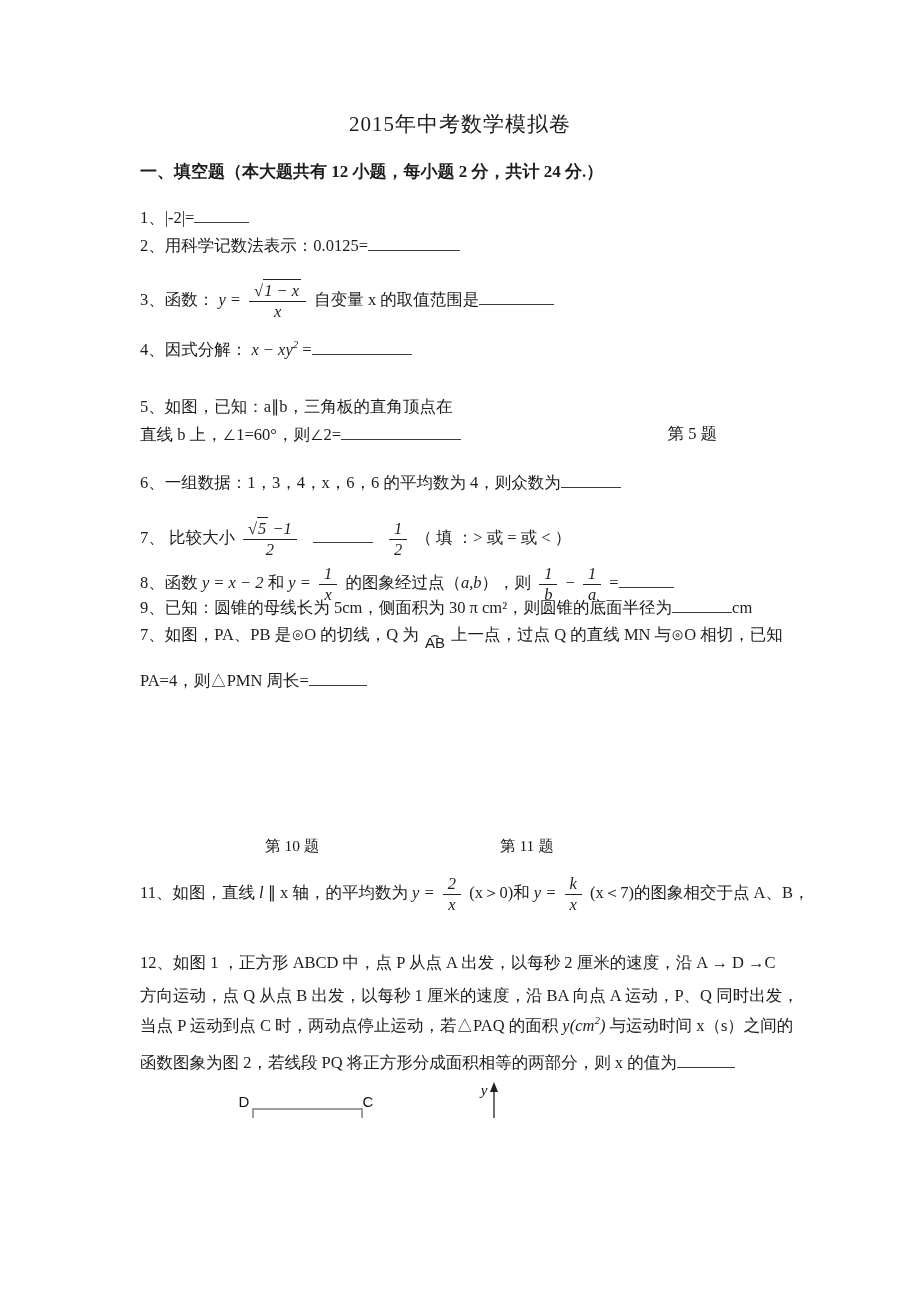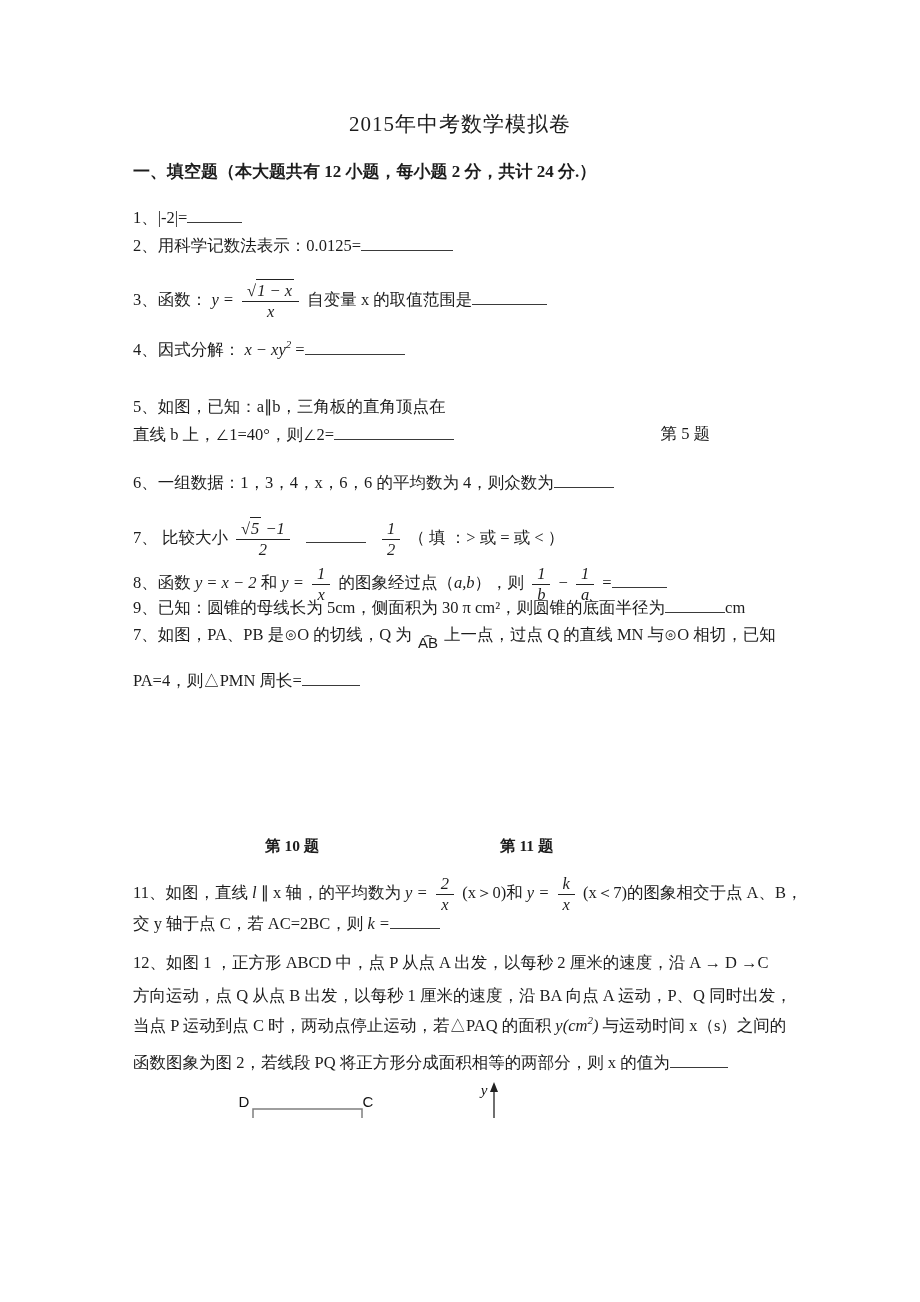--- a/index.html
+++ b/index.html
@@ -1,35 +1,35 @@
 <!DOCTYPE html>
 <html><head>
 <meta charset="utf-8">
 <style>
   html,body{margin:0;padding:0;background:#fff;}
   .page{
     position:relative; width:920px; height:1118px; background:#ffffff;
     font-family:"Liberation Serif", serif; font-size:16.5px; color:#1c1c1c;
     overflow:hidden;
   }
-  .row{position:absolute; left:133px; white-space:nowrap; line-height:1.35;}
+  .row{position:absolute; left:140px; white-space:nowrap; line-height:1.35;}
   .title{left:0; width:920px; text-align:center; font-size:21px; letter-spacing:1px;}
   .sec-header{font-weight:bold; font-size:17px;}
   .blank{display:inline-block; border-bottom:1px solid #3a3a3a; height:0.95em; vertical-align:baseline;}
   .math{font-style:italic;}
   .frac{display:inline-block; vertical-align:middle; text-align:center; font-style:italic; line-height:1.1; margin:16px 4px;}
   .frac .num{display:block; border-bottom:1px solid #222; padding:0 5px 1px;}
   .frac .den{display:block; padding-top:1px;}
   .rbar{border-top:1.2px solid #222; padding:1px 2px 0 1px;}
   .arcstack{display:inline-block; text-align:center; vertical-align:-8px; line-height:0.5; margin:0 2px;}
   .arcstack .arc{display:block; font-size:15px;}
   .arcstack .ab{display:block; font-size:15px; font-family:"Liberation Sans", sans-serif;}
   sup{font-size:11px;}
   .spread{display:flex; justify-content:space-between; width:577px;}
-  .figlabel{position:absolute; font-size:15.5px;font-weight:bold;}
+  .figlabel{position:absolute; font-size:15.5px;}
   .caption{position:absolute; font-size:15px; font-family:Liberation Mono, monospace;}
   svg{position:absolute; overflow:visible;}
   svg text{font-family:"Liberation Sans", sans-serif; font-size:15px; fill:#111;}
   svg text.ital{font-family:"Liberation Serif", serif; font-style:italic;}
 </style>
 </head>
 <body>
 
 <div class="page">
 
@@ -54,21 +54,21 @@
 
   <div class="row" style="top:337px">
     <span>4、因式分解：</span>
     <span class="math">x − xy</span><sup class="math">2</sup><span> =</span><span class="blank" style="width:100px"></span>
   </div>
 
   <div class="row" style="top:396px">
     <span>5、如图，已知：a∥b，三角板的直角顶点在</span>
   </div>
   <div class="row spread" style="top:423px">
-    <span><span>直线 b 上，∠1=40°，则∠2=</span><span class="blank" style="width:120px"></span></span>
+    <span><span>直线 b 上，∠1=60°，则∠2=</span><span class="blank" style="width:120px"></span></span>
     <span class="figlabel-inline">第 5 题</span>
   </div>
 
   <div class="row" style="top:471px">
     <span>6、一组数据：1，3，4，x，6，6 的平均数为 4，则众数为</span><span class="blank" style="width:60px"></span>
   </div>
 
   <div class="row" style="top:504px">
     <span>7、 比较大小</span>
     <span class="frac"><span class="num"><span>√</span><span class="rbar">5</span><span> −1</span></span><span class="den">2</span></span>
@@ -101,23 +101,20 @@
   <div class="figlabel" style="left:265px; top:836px">第 10 题</div>
   <div class="figlabel" style="left:500px; top:836px">第 11 题</div>
 
   <div class="row" style="top:859px">
     <span>11、如图，直线 </span><span class="math">l</span><span> ∥ x 轴，的平均数为 </span><span class="math">y =</span>
     <span class="frac"><span class="num">2</span><span class="den">x</span></span>
     <span>(x＞0)和 </span><span class="math">y =</span>
     <span class="frac"><span class="num">k</span><span class="den">x</span></span>
     <span>(x＜7)的图象相交于点 A、B，</span>
   </div>
-  <div class="row" style="top:912px">
-    <span>交 y 轴于点 C，若 AC=2BC，则 </span><span class="math">k =</span><span class="blank" style="width:50px"></span>
-  </div>
 
   <div class="row" style="top:952px">
     <span>12、如图 1 ，正方形 ABCD 中，点 P 从点 A 出发，以每秒 2 厘米的速度，沿 A → D →C</span>
   </div>
   <div class="row" style="top:985px">
     <span>方向运动，点 Q 从点 B 出发，以每秒 1 厘米的速度，沿 BA 向点 A 运动，P、Q 同时出发，</span>
   </div>
   <div class="row" style="top:1013px">
     <span>当点 P 运动到点 C 时，两动点停止运动，若△PAQ 的面积 </span><span class="math">y(cm</span><sup class="math">2</sup><span class="math">)</span><span> 与运动时间 x（s）之间的</span>
   </div>

